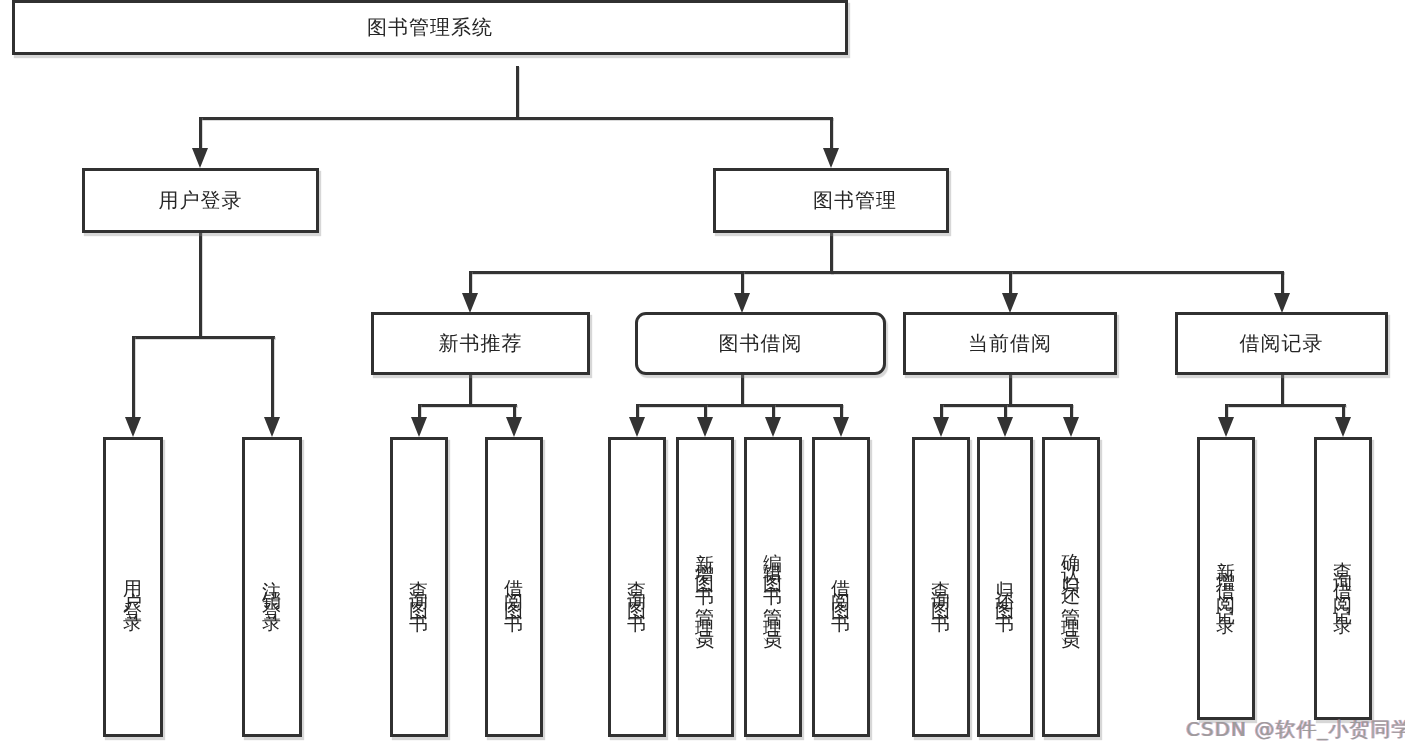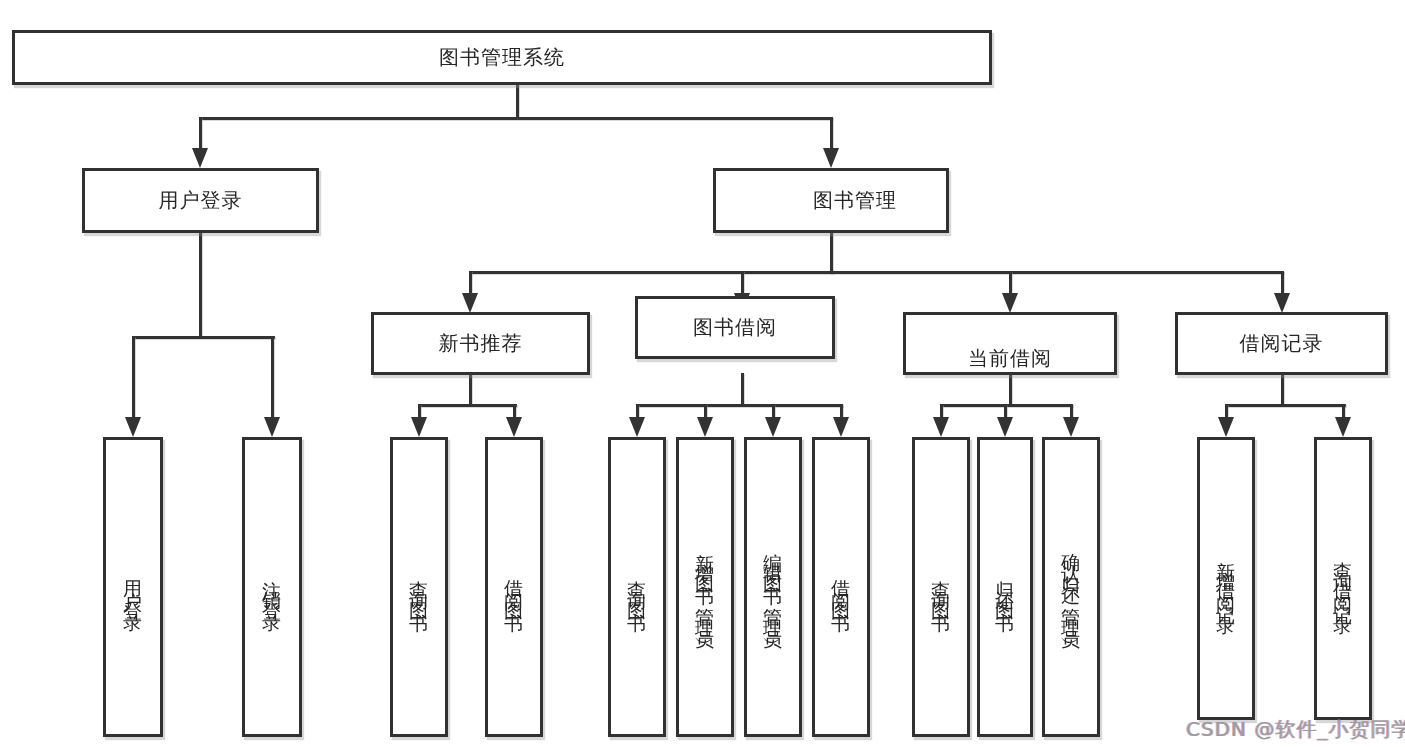--- a/index.html
+++ b/index.html
@@ -75,38 +75,38 @@
   <div class="arrow" style="left:997px;top:417px;"></div>
   <div class="arrow" style="left:1063px;top:417px;"></div>
 
   <div class="line" style="left:1281px;top:373px;width:3px;height:33px;"></div>
   <div class="line" style="left:1225px;top:404px;width:121px;height:3px;"></div>
   <div class="line" style="left:1225px;top:404px;width:3px;height:15px;"></div>
   <div class="line" style="left:1342px;top:404px;width:3px;height:15px;"></div>
   <div class="arrow" style="left:1218px;top:417px;"></div>
   <div class="arrow" style="left:1335px;top:417px;"></div>
 
-  <div class="box" style="left:12px;top:30px;width:980px;height:55px;">
+  <div class="box" style="left:12px;top:0;width:836px;height:55px;">
     <span class="hlabel">图书管理系统</span>
   </div>
 
   <div class="box" style="left:82px;top:168px;width:237px;height:65px;">
     <span class="hlabel">用户登录</span>
   </div>
   <div class="box" style="left:713px;top:168px;width:236px;height:65px;padding-left:48px;">
     <span class="hlabel">图书管理</span>
   </div>
 
   <div class="box" style="left:363px;top:312px;width:219px;height:63px;margin-left:8px;">
     <span class="hlabel">新书推荐</span>
   </div>
-  <div class="box" style="left:635px;top:296px;width:200px;height:63px;">
+  <div class="box" style="left:635px;top:312px;width:251px;height:63px;border-radius:11px;">
     <span class="hlabel">图书借阅</span>
   </div>
-  <div class="box" style="left:903px;top:312px;width:214px;height:63px;align-items:flex-end;">
+  <div class="box" style="left:903px;top:312px;width:214px;height:63px;">
     <span class="hlabel">当前借阅</span>
   </div>
   <div class="box" style="left:1175px;top:312px;width:213px;height:63px;">
     <span class="hlabel">借阅记录</span>
   </div>
 
   <div class="box" style="left:103px;top:437px;width:60px;height:300px;">
     <span class="vlabel">用户登录</span>
   </div>
   <div class="box" style="left:242px;top:437px;width:60px;height:300px;">

